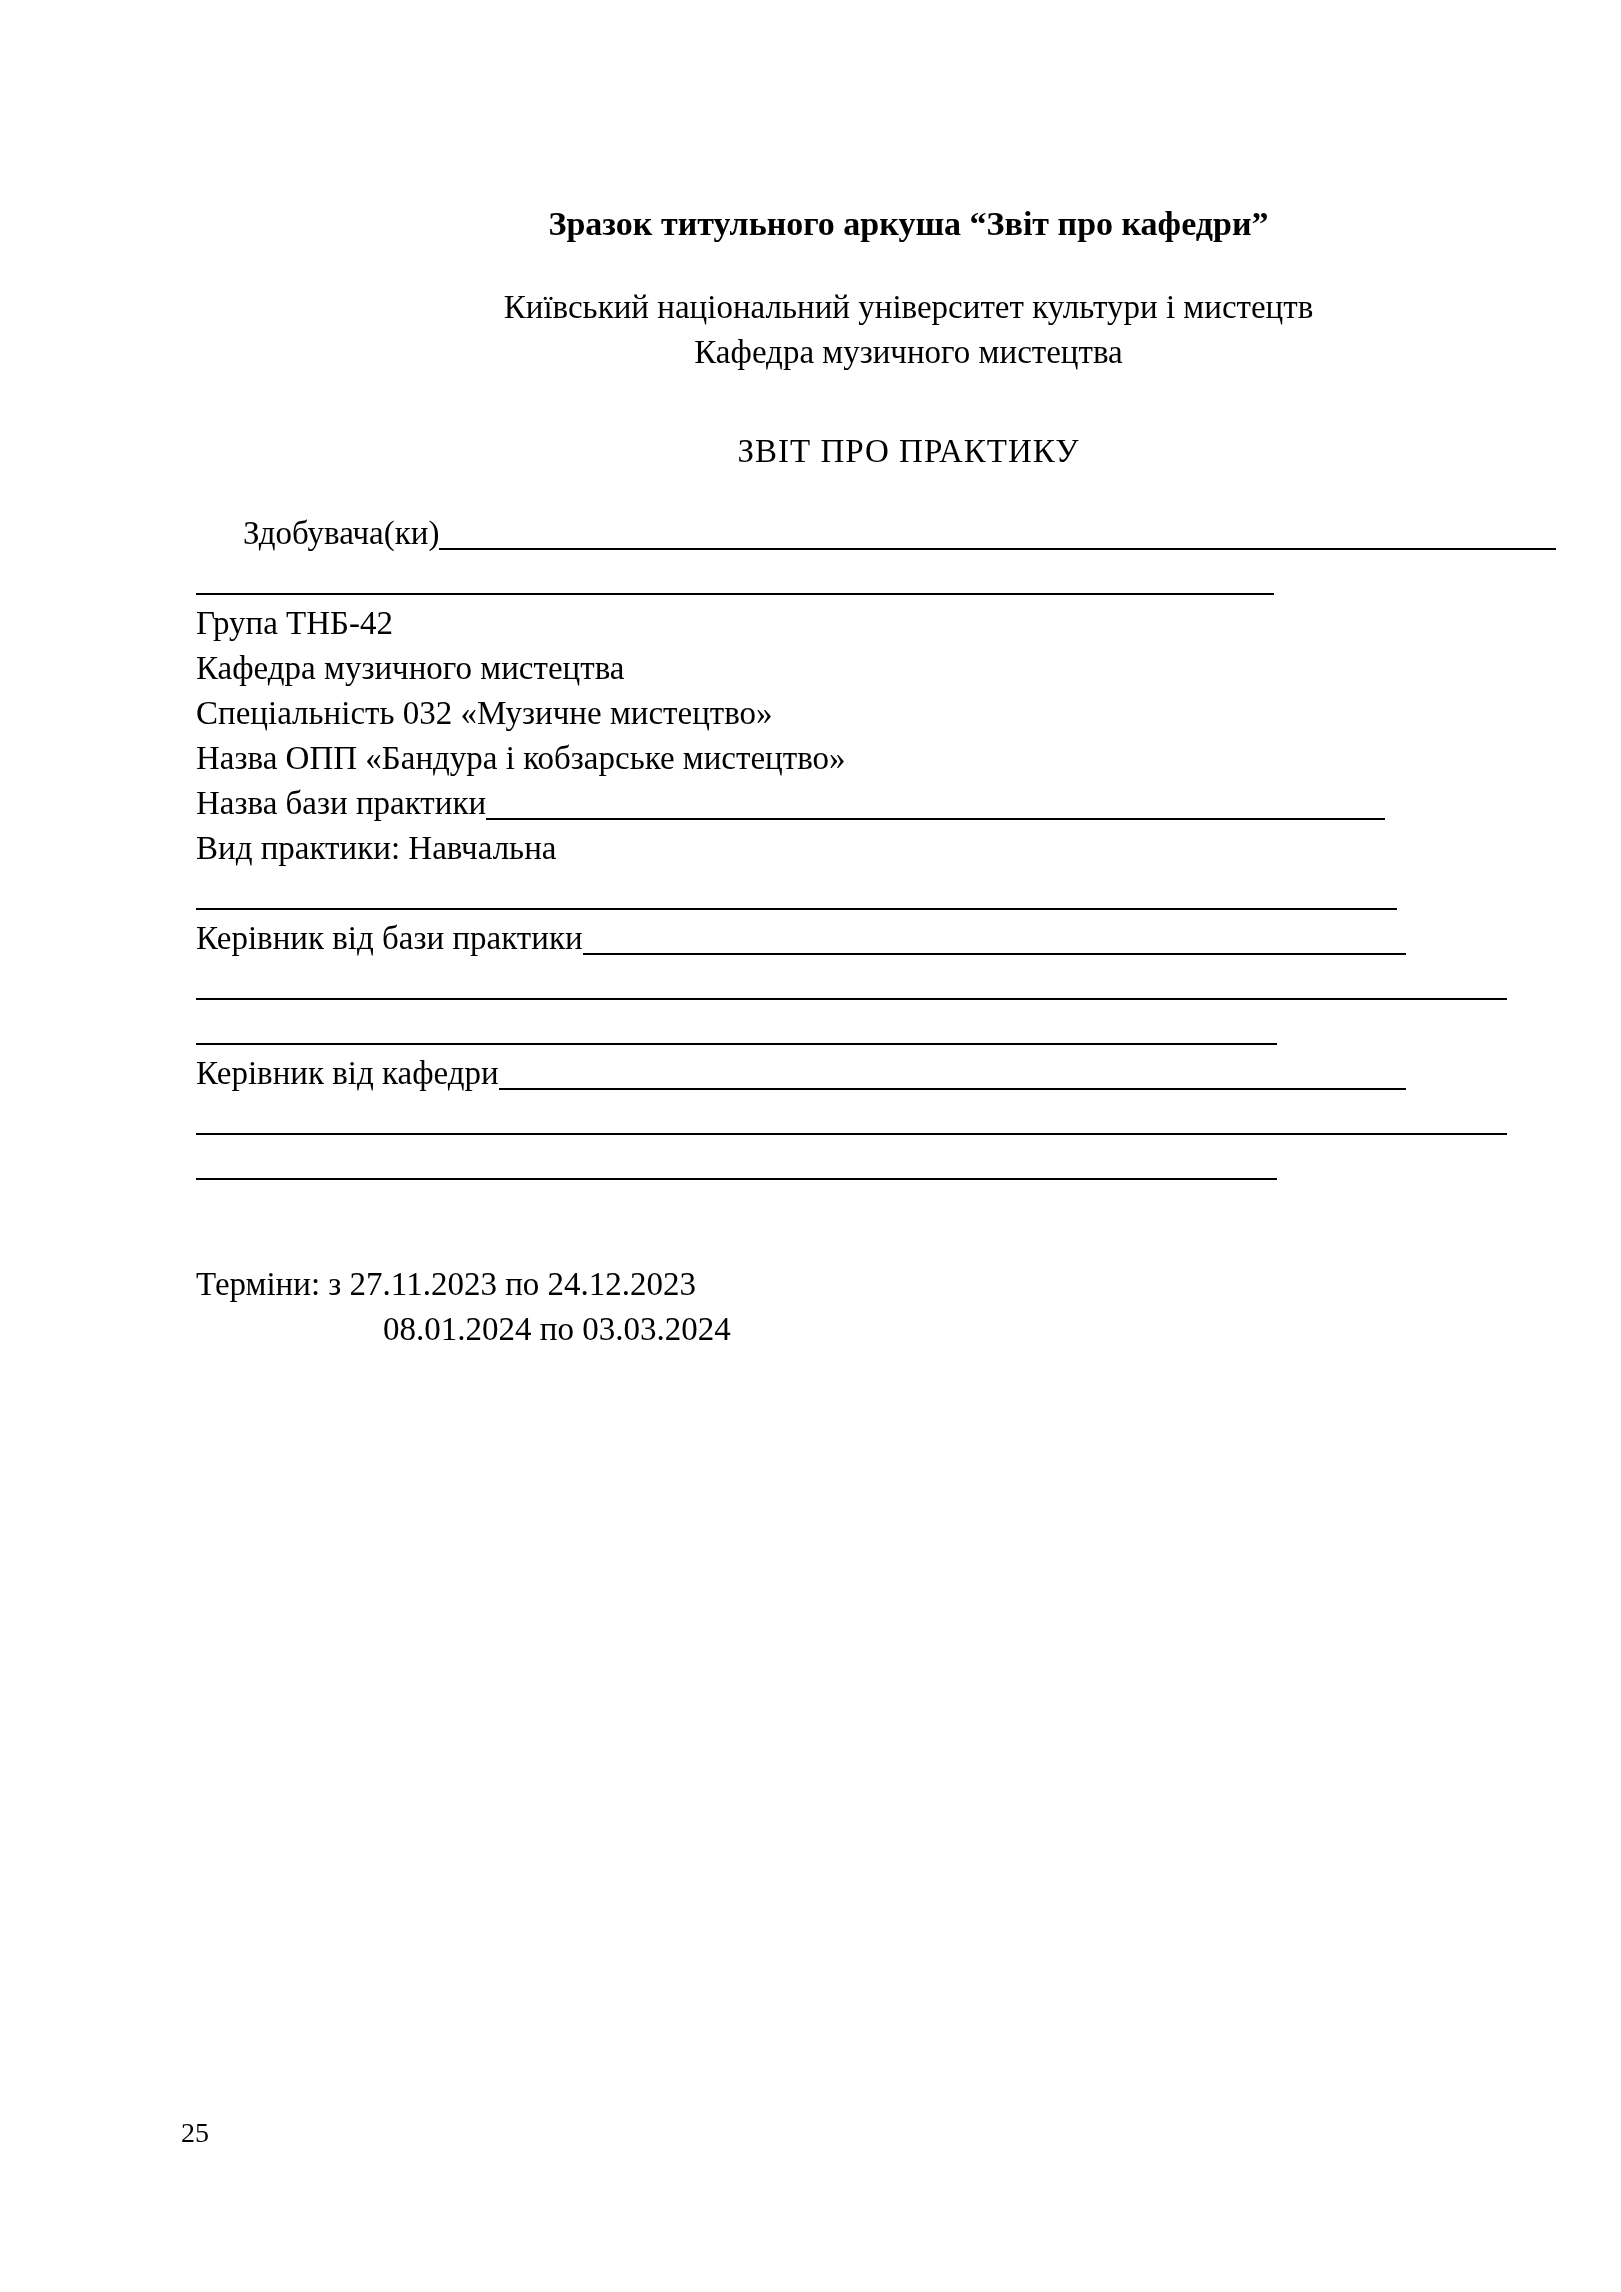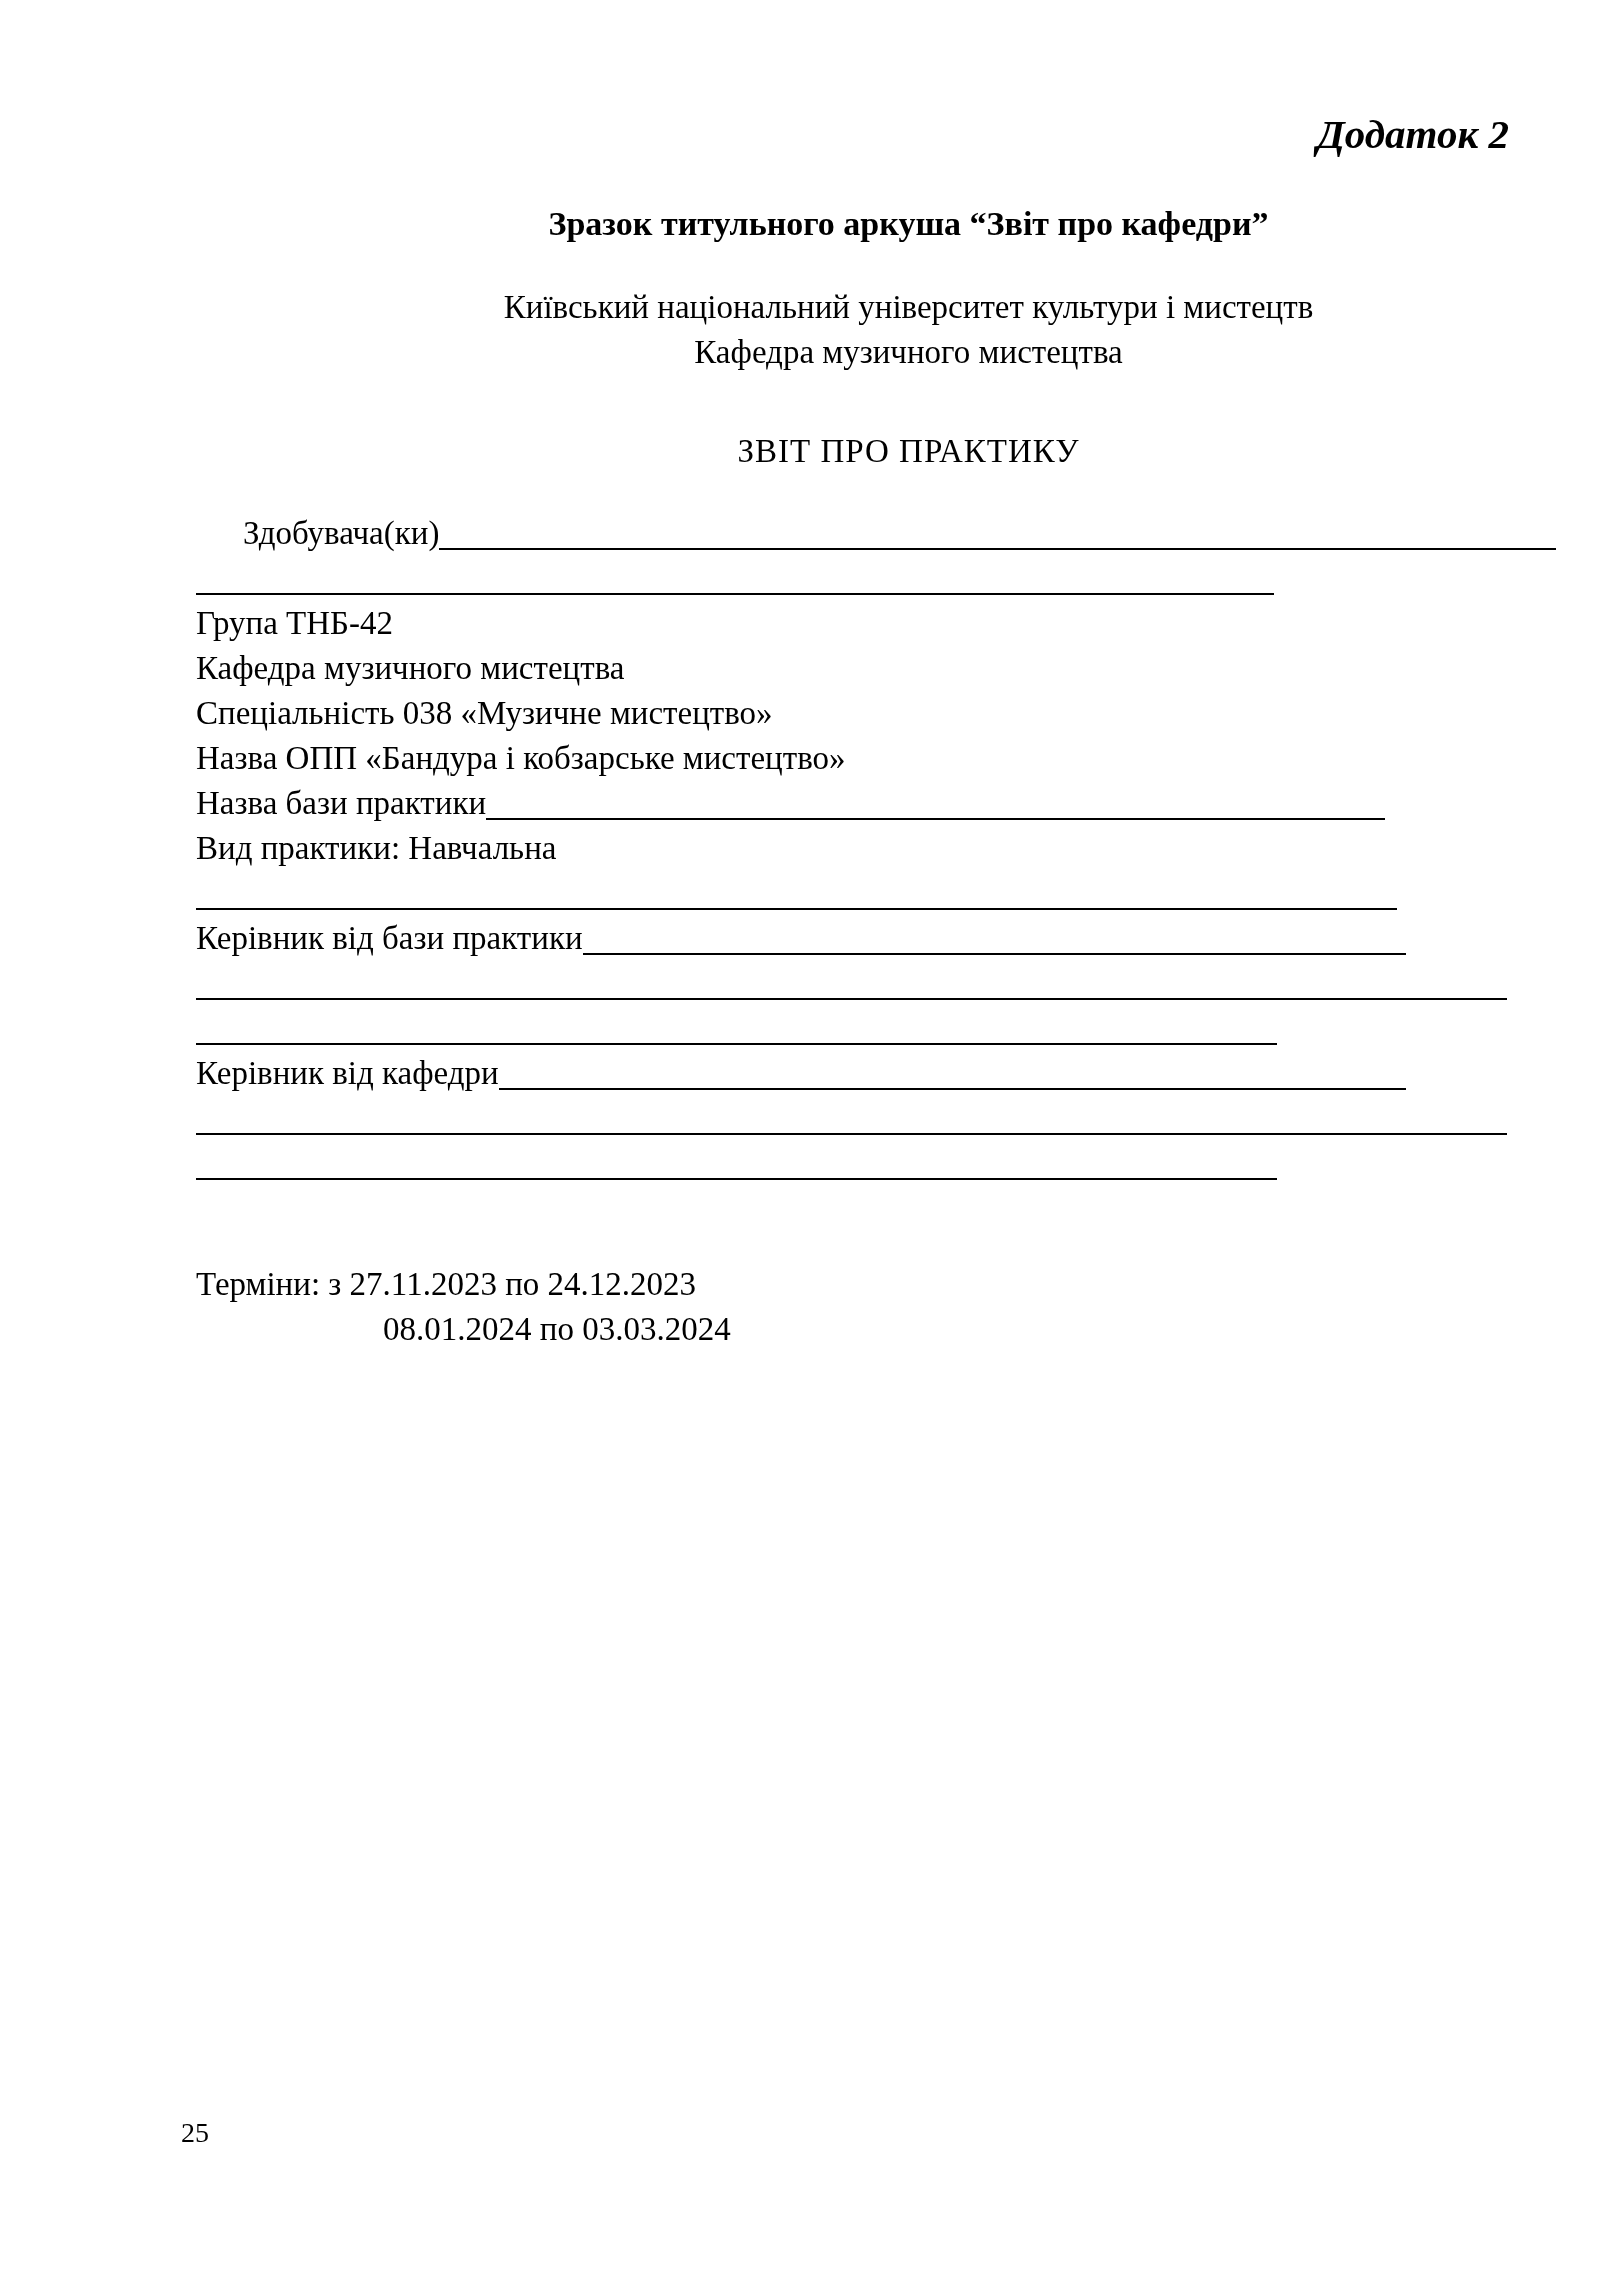--- a/index.html
+++ b/index.html
@@ -101,21 +101,20 @@
     left: 181px;
     width: 1313px;
     font-size: 28px;
   }
 </style>
 </head>
 <body>
 
 <div class="page">
 
-  <div class="appendix">Додаток 2</div>
 
   <div class="centered sample-heading">Зразок титульного аркуша “Звіт про кафедри”</div>
 
   <div class="centered university-block">
     <div>Київський національний університет культури і мистецтв</div>
     <div>Кафедра музичного мистецтва</div>
   </div>
 
   <div class="centered report-title">ЗВІТ ПРО ПРАКТИКУ</div>
 
@@ -134,21 +133,21 @@
 
     <div class="row w-auto">
       <span class="lbl">Група ТНБ-42</span>
     </div>
 
     <div class="row w-auto">
       <span class="lbl">Кафедра музичного мистецтва</span>
     </div>
 
     <div class="row w-auto">
-      <span class="lbl">Спеціальність 038 «Музичне мистецтво»</span>
+      <span class="lbl">Спеціальність 032 «Музичне мистецтво»</span>
     </div>
 
     <div class="row w-auto">
       <span class="lbl">Назва ОПП «Бандура і кобзарське мистецтво»</span>
     </div>
 
     <div class="row w1213">
       <span class="lbl">Назва бази практики</span>
       <span class="fill"></span>
     </div>

